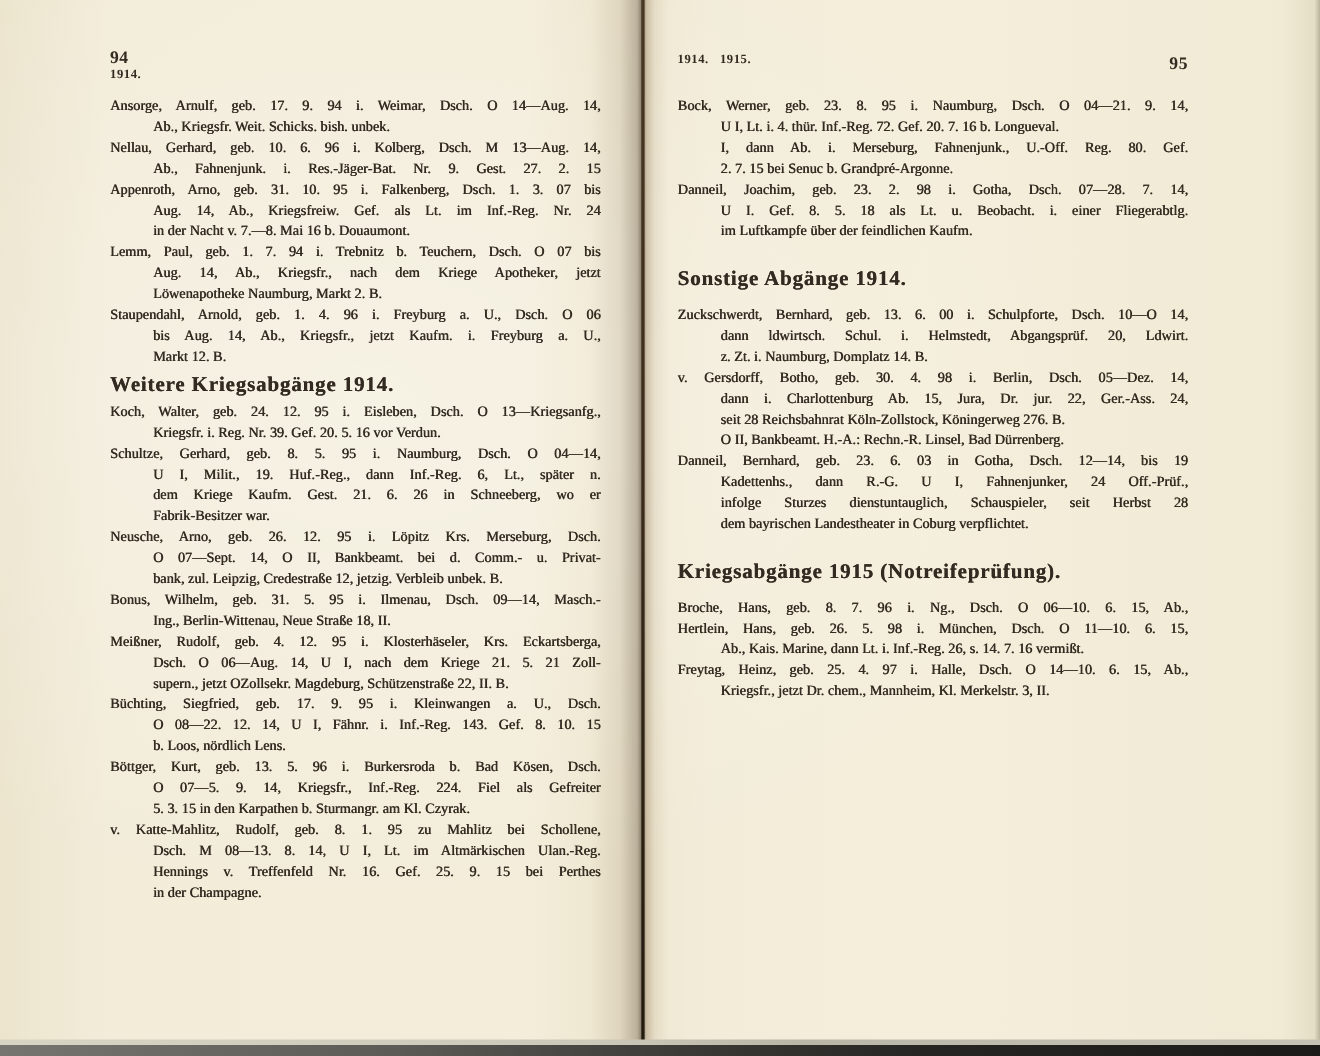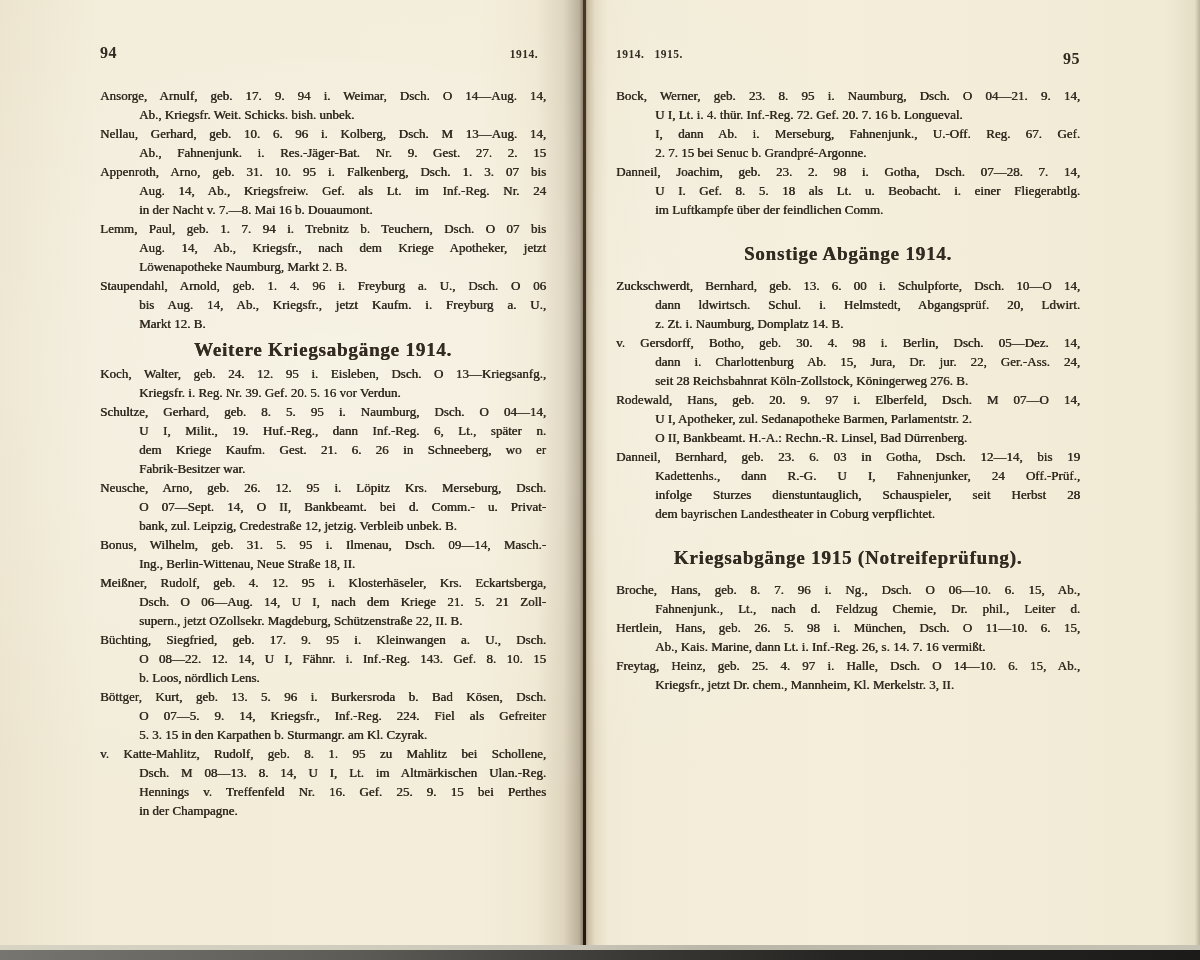--- a/index.html
+++ b/index.html
@@ -36,28 +36,28 @@
     background:linear-gradient(90deg,#d8d4c4 0%,#cdc9ba 45%,#b9b6a8 60%,#c7c3b4 100%);}
   .bottom-dark{position:absolute;left:0;right:0;bottom:0;height:10px;
     background:linear-gradient(90deg,#76756f 0%,#5c5b56 30%,#3b3a36 52%,#262523 70%,#1c1b1a 100%);}
   
   .page{position:absolute;top:44px;color:var(--ink);}
   .page.left{left:100px;width:446px;}
   .page.right{left:616px;width:464px;}
   .page-head{display:flex;justify-content:space-between;align-items:baseline;height:26px;}
   .pagenum{font-size:16px;font-weight:bold;letter-spacing:0.5px;}
   .runhead{font-size:11.5px;font-weight:bold;white-space:pre;letter-spacing:0.5px;}
-  .page.left .page-head{padding-right:8px;}
+  .page.left .page-head{padding-right:8px;flex-direction:column;}
   .page.right .page-head .pagenum{position:relative;top:6px;padding-left:19px;}
   .pbody{margin-top:16px;font-size:13px;line-height:19px;}
   .line{white-space:nowrap;text-shadow:0.45px 0 0 var(--ink);}
   .line.indent{padding-left:39px;}
   .line.just{text-align:justify;text-align-last:justify;}
   .entry{margin:0;}
-  .section-heading{font-size:19px;font-weight:bold;text-align:center;
+  .section-heading{font-size:19px;font-weight:bold;
     letter-spacing:0.8px;text-shadow:0.3px 0 0 var(--ink);}
   .page.left .section-heading{margin:7px 0 5px;}
   .page.right .section-heading{margin:25px 0 13px;}
 </style>
 </head>
 <body>
 
 <div class="book">
 
   <div class="page left">
@@ -137,56 +137,51 @@
     <div class="page-head">
       <span class="runhead">1914.   1915.</span>
       <span class="pagenum">95</span>
     </div>
     <div class="pbody">
         <div class="entry">
           <div class="line just">Bock, Werner, geb. 23. 8. 95 i. Naumburg, Dsch. O 04—21. 9. 14,</div>
           <div class="line indent">U I, Lt. i. 4. thür. Inf.-Reg. 72.  Gef. 20. 7. 16 b. Longueval.</div>
         </div>
         <div class="entry">
-          <div class="line indent just">I, dann Ab. i. Merseburg, Fahnenjunk., U.-Off. Reg. 67.  Gef.</div>
+          <div class="line indent just">I, dann Ab. i. Merseburg, Fahnenjunk., U.-Off. Reg. 80.  Gef.</div>
           <div class="line indent">2. 7. 15 bei Senuc b. Grandpré-Argonne.</div>
         </div>
         <div class="entry">
           <div class="line just">Danneil, Joachim, geb. 23. 2. 98 i. Gotha, Dsch. 07—28. 7. 14,</div>
           <div class="line indent just">U I.  Gef. 8. 5. 18 als Lt. u. Beobacht. i. einer Fliegerabtlg.</div>
-          <div class="line indent">im Luftkampfe über der feindlichen Comm.</div>
+          <div class="line indent">im Luftkampfe über der feindlichen Kaufm.</div>
         </div>
         <div class="section-heading">Sonstige Abgänge 1914.</div>
         <div class="entry">
           <div class="line just">Zuckschwerdt, Bernhard, geb. 13. 6. 00 i. Schulpforte, Dsch. 10—O 14,</div>
           <div class="line indent just">dann ldwirtsch. Schul. i. Helmstedt, Abgangsprüf. 20, Ldwirt.</div>
           <div class="line indent">z. Zt. i. Naumburg, Domplatz 14.  B.</div>
         </div>
         <div class="entry">
           <div class="line just">v. Gersdorff, Botho, geb. 30. 4. 98 i. Berlin, Dsch. 05—Dez. 14,</div>
           <div class="line indent just">dann i. Charlottenburg Ab. 15, Jura, Dr. jur. 22, Ger.-Ass. 24,</div>
           <div class="line indent">seit 28 Reichsbahnrat Köln-Zollstock, Köningerweg 276.  B.</div>
         </div>
         <div class="entry">
-          <div class="line just">Rodewald, Hans, geb. 20. 9. 97 i. Elberfeld, Dsch. M 07—O 14,</div>
-          <div class="line indent">U I, Apotheker, zul. Sedanapotheke Barmen, Parlamentstr. 2.</div>
-        </div>
-        <div class="entry">
           <div class="line indent">O II, Bankbeamt.  H.-A.: Rechn.-R. Linsel, Bad Dürrenberg.</div>
         </div>
         <div class="entry">
           <div class="line just">Danneil, Bernhard, geb. 23. 6. 03 in Gotha, Dsch. 12—14, bis 19</div>
           <div class="line indent just">Kadettenhs., dann R.-G. U I, Fahnenjunker, 24 Off.-Prüf.,</div>
           <div class="line indent just">infolge Sturzes dienstuntauglich, Schauspieler, seit Herbst 28</div>
           <div class="line indent">dem bayrischen Landestheater in Coburg verpflichtet.</div>
         </div>
         <div class="section-heading">Kriegsabgänge 1915 (Notreifeprüfung).</div>
         <div class="entry">
           <div class="line just">Broche, Hans, geb. 8. 7. 96 i. Ng., Dsch. O 06—10. 6. 15, Ab.,</div>
-          <div class="line indent just">Fahnenjunk., Lt., nach d. Feldzug Chemie, Dr. phil., Leiter d.</div>
         </div>
         <div class="entry">
           <div class="line just">Hertlein, Hans, geb. 26. 5. 98 i. München, Dsch. O 11—10. 6. 15,</div>
           <div class="line indent">Ab., Kais. Marine, dann Lt. i. Inf.-Reg. 26, s. 14. 7. 16 vermißt.</div>
         </div>
         <div class="entry">
           <div class="line just">Freytag, Heinz, geb. 25. 4. 97 i. Halle, Dsch. O 14—10. 6. 15, Ab.,</div>
           <div class="line indent">Kriegsfr., jetzt Dr. chem., Mannheim, Kl. Merkelstr. 3, II.</div>
         </div>
       </div>

